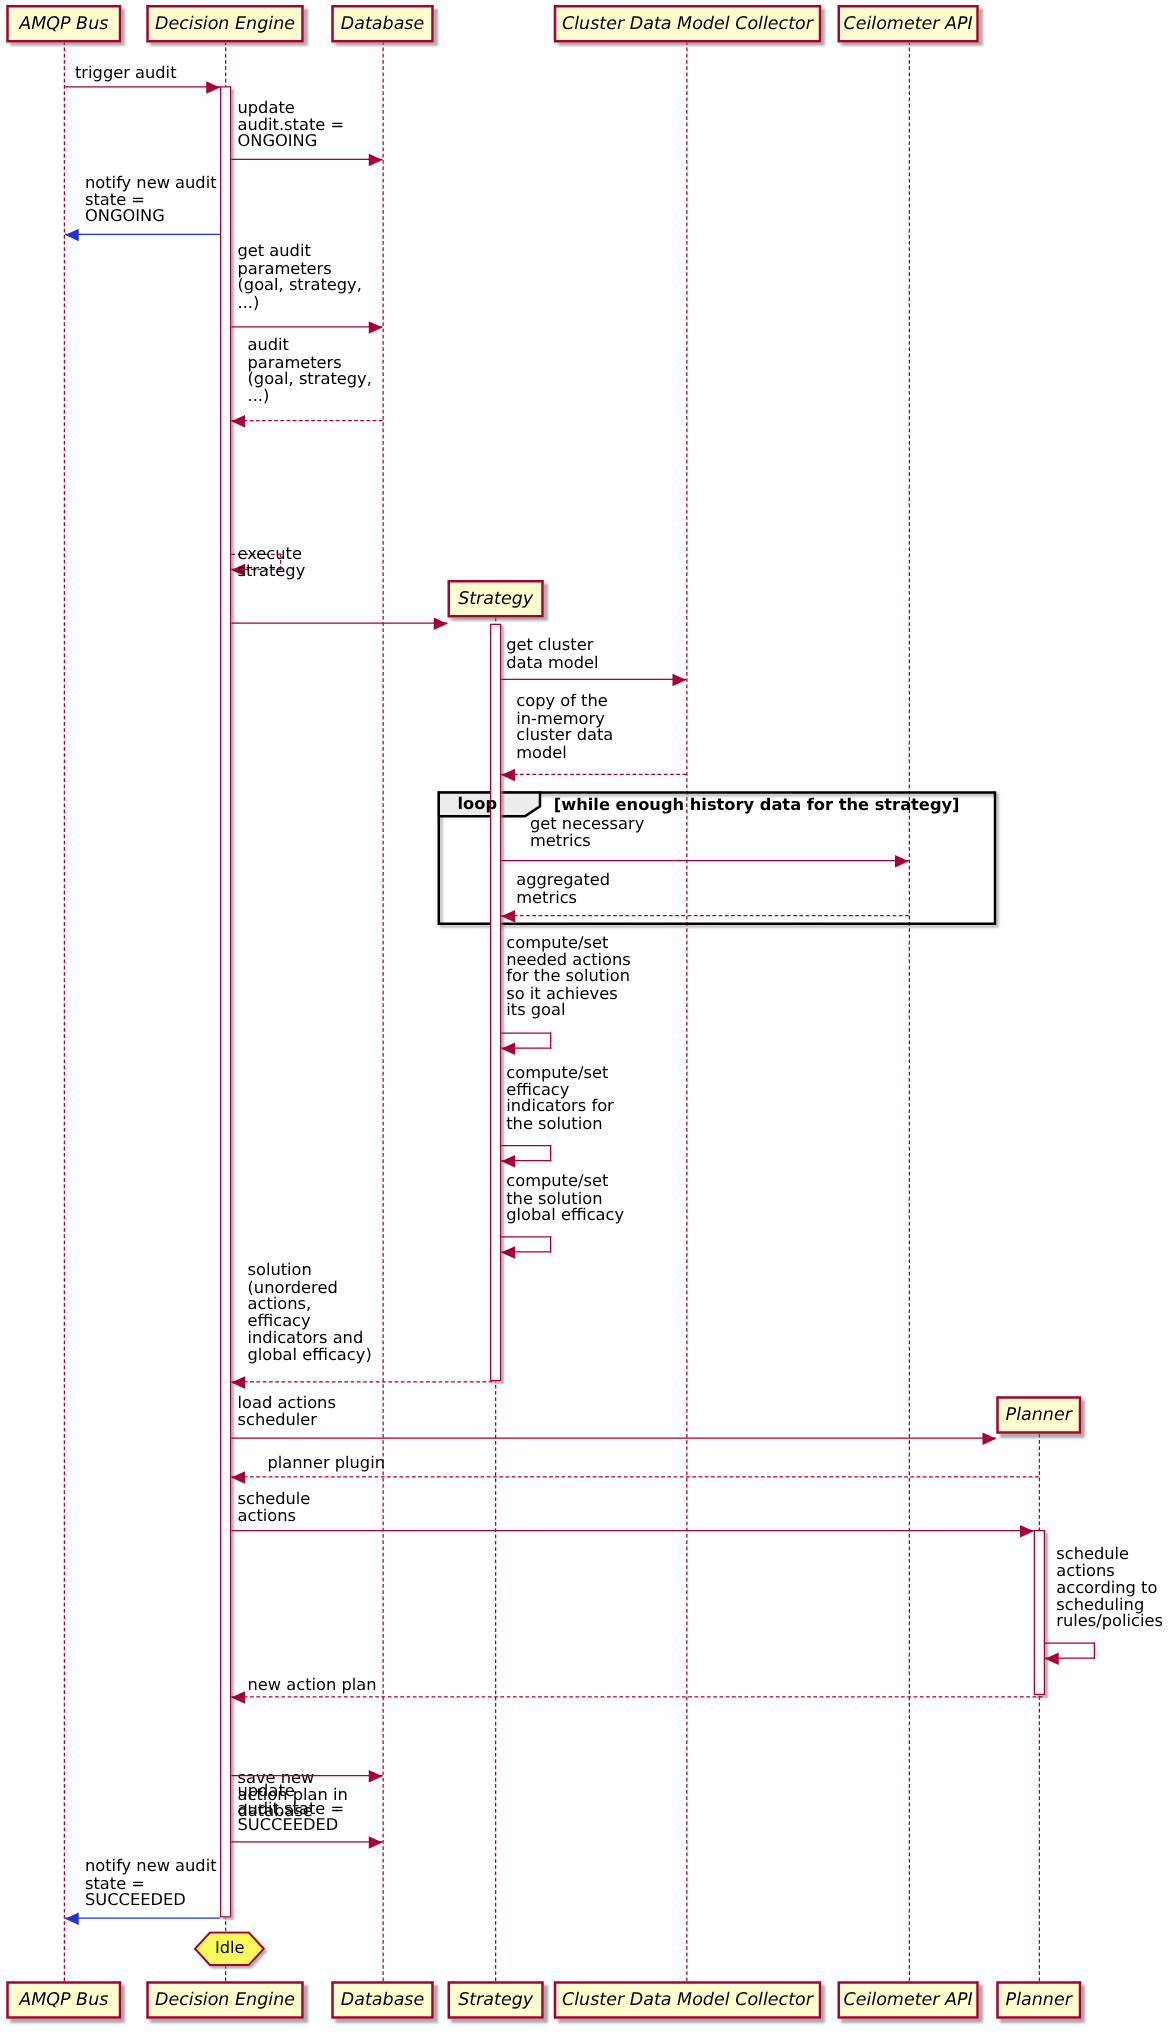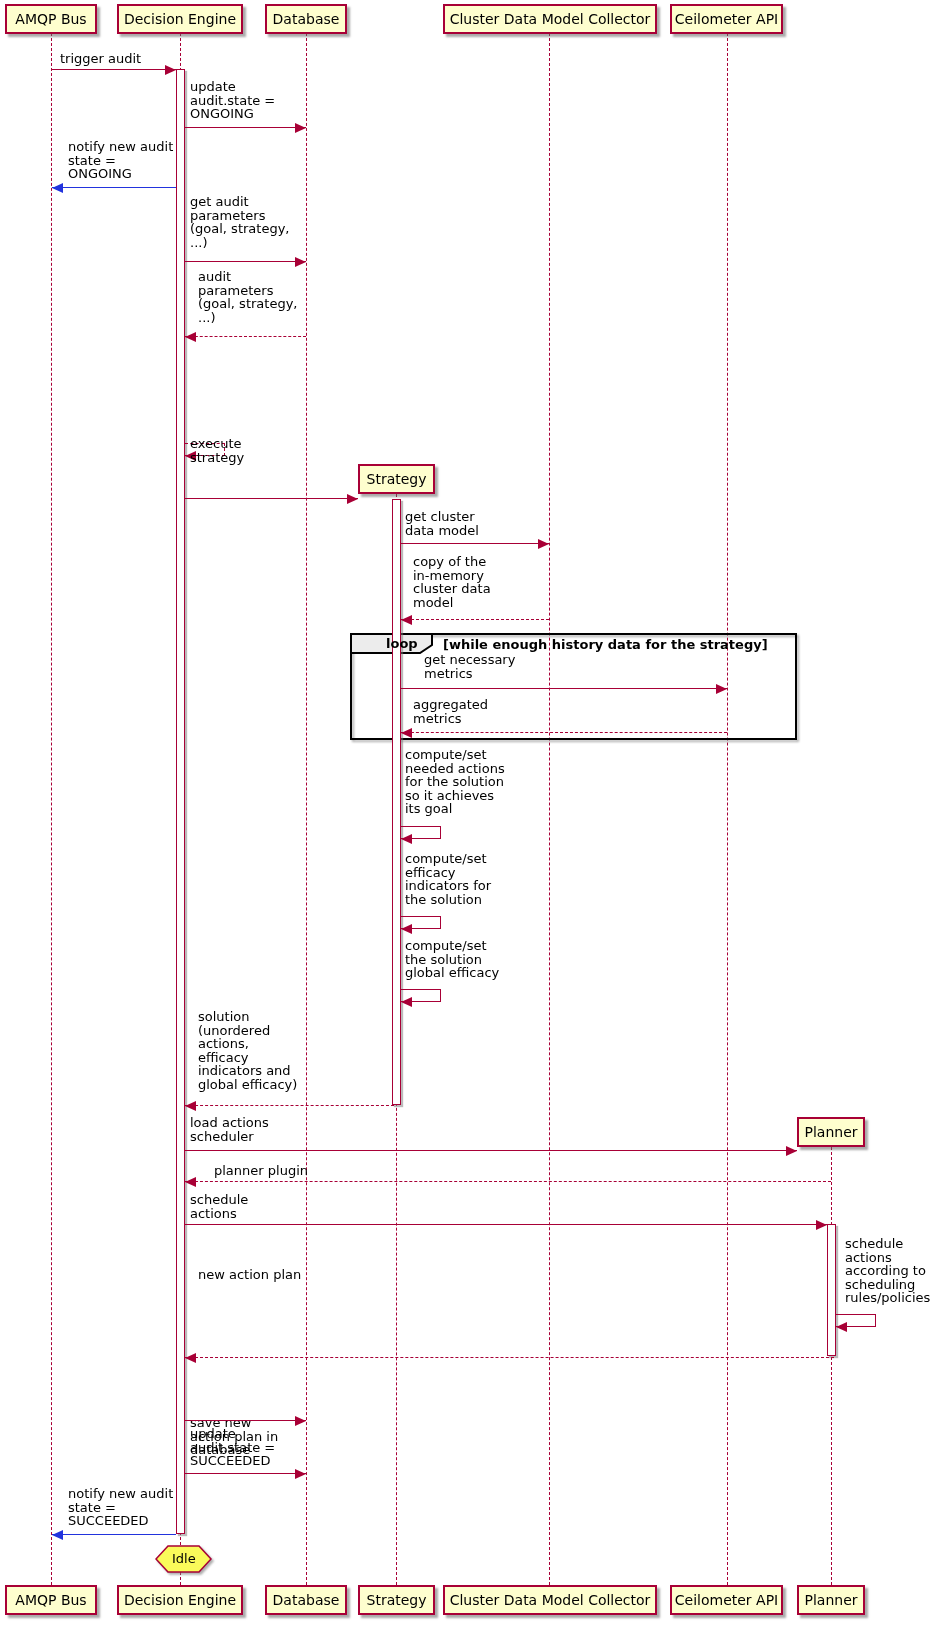--- a/index.html
+++ b/index.html
@@ -5,21 +5,21 @@
   html,body{margin:0;padding:0;background:#fff;}
   #canvas{
     position:relative;width:938px;height:1626px;background:#fff;overflow:hidden;
     font-family:"DejaVu Sans","Liberation Sans",sans-serif;color:#000;
   }
   .participant{
     position:absolute;height:30px;box-sizing:border-box;
     background:#FEFECE;border:2px solid #A80036;
     box-shadow:3px 3px 2px rgba(100,100,100,.55);
     display:flex;align-items:center;justify-content:center;
-    font-size:14px;white-space:nowrap;z-index:5;
+    font-size:14px;white-space:nowrap;z-index:5;font-style:italic;
   }
   .lifeline{position:absolute;width:0;border-left:1px dashed #A80036;z-index:1;}
   .activation{
     position:absolute;width:9px;box-sizing:border-box;background:#fff;
     border:1px solid #A80036;box-shadow:2px 2px 1px rgba(120,120,120,.5);z-index:3;
   }
   .msg-label{
     position:absolute;font-size:13px;line-height:13.5px;white-space:pre-line;z-index:4;
   }
   .ln{position:absolute;height:0;border-top:1px solid #A80036;z-index:4;}
@@ -28,21 +28,21 @@
   .head{position:absolute;width:0;height:0;border-top:5px solid transparent;border-bottom:5px solid transparent;z-index:4;}
   .head.r{border-left:11px solid #A80036;}
   .head.l{border-right:11px solid #A80036;}
   .head.bl{border-right:11px solid #2233DD;}
   .self{position:absolute;width:40px;height:13px;box-sizing:border-box;z-index:4;
     border:1px solid #A80036;border-left:none;}
   .self.d{border-style:dashed;border-left:none;}
   .fragment{position:absolute;border:2px solid #000;box-sizing:border-box;z-index:2;
     filter:drop-shadow(2px 2px 1px rgba(120,120,120,.6));background:transparent;}
   .frag-header{position:absolute;z-index:3;}
-  .frag-op{position:absolute;font-size:13px;font-weight:bold;z-index:4;margin-left:20px;}
+  .frag-op{position:absolute;font-size:13px;font-weight:bold;z-index:4;}
   .frag-cond{position:absolute;font-size:13px;font-weight:bold;z-index:4;white-space:nowrap;}
   .endstate{position:absolute;z-index:5;filter:drop-shadow(2px 2px 1px rgba(120,120,120,.6));}
   .endstate-label{position:absolute;font-size:13px;z-index:6;}
 </style>
 </head>
 <body>
 
 <div id="canvas">
 
   <div class="lifeline" style="left:51px;top:33px;height:1552px;"></div>
@@ -178,21 +178,21 @@
   <div class="head r" style="left:816px;top:1220px;"></div>
 
   <div class="msg-label" style="left:845px;top:1237px;">schedule
 actions
 according to
 scheduling
 rules/policies</div>
   <div class="self" style="left:836px;top:1314px;"></div>
   <div class="head l" style="left:836px;top:1322px;"></div>
 
-  <div class="msg-label" style="left:198px;top:1268px;text-align:right;">new action plan</div>
+  <div class="msg-label" style="left:198px;top:1342px;text-align:right;">new action plan</div>
   <div class="ln d" style="left:185px;top:1357px;width:649px;"></div>
   <div class="head l" style="left:185px;top:1353px;"></div>
 
   <div class="msg-label" style="left:190px;top:1372px;margin-top:44px;">save new
 action plan in
 database</div>
   <div class="ln" style="left:185px;top:1420px;width:121px;"></div>
   <div class="head r" style="left:295px;top:1416px;"></div>
 
   <div class="msg-label" style="left:190px;top:1427px;">update

